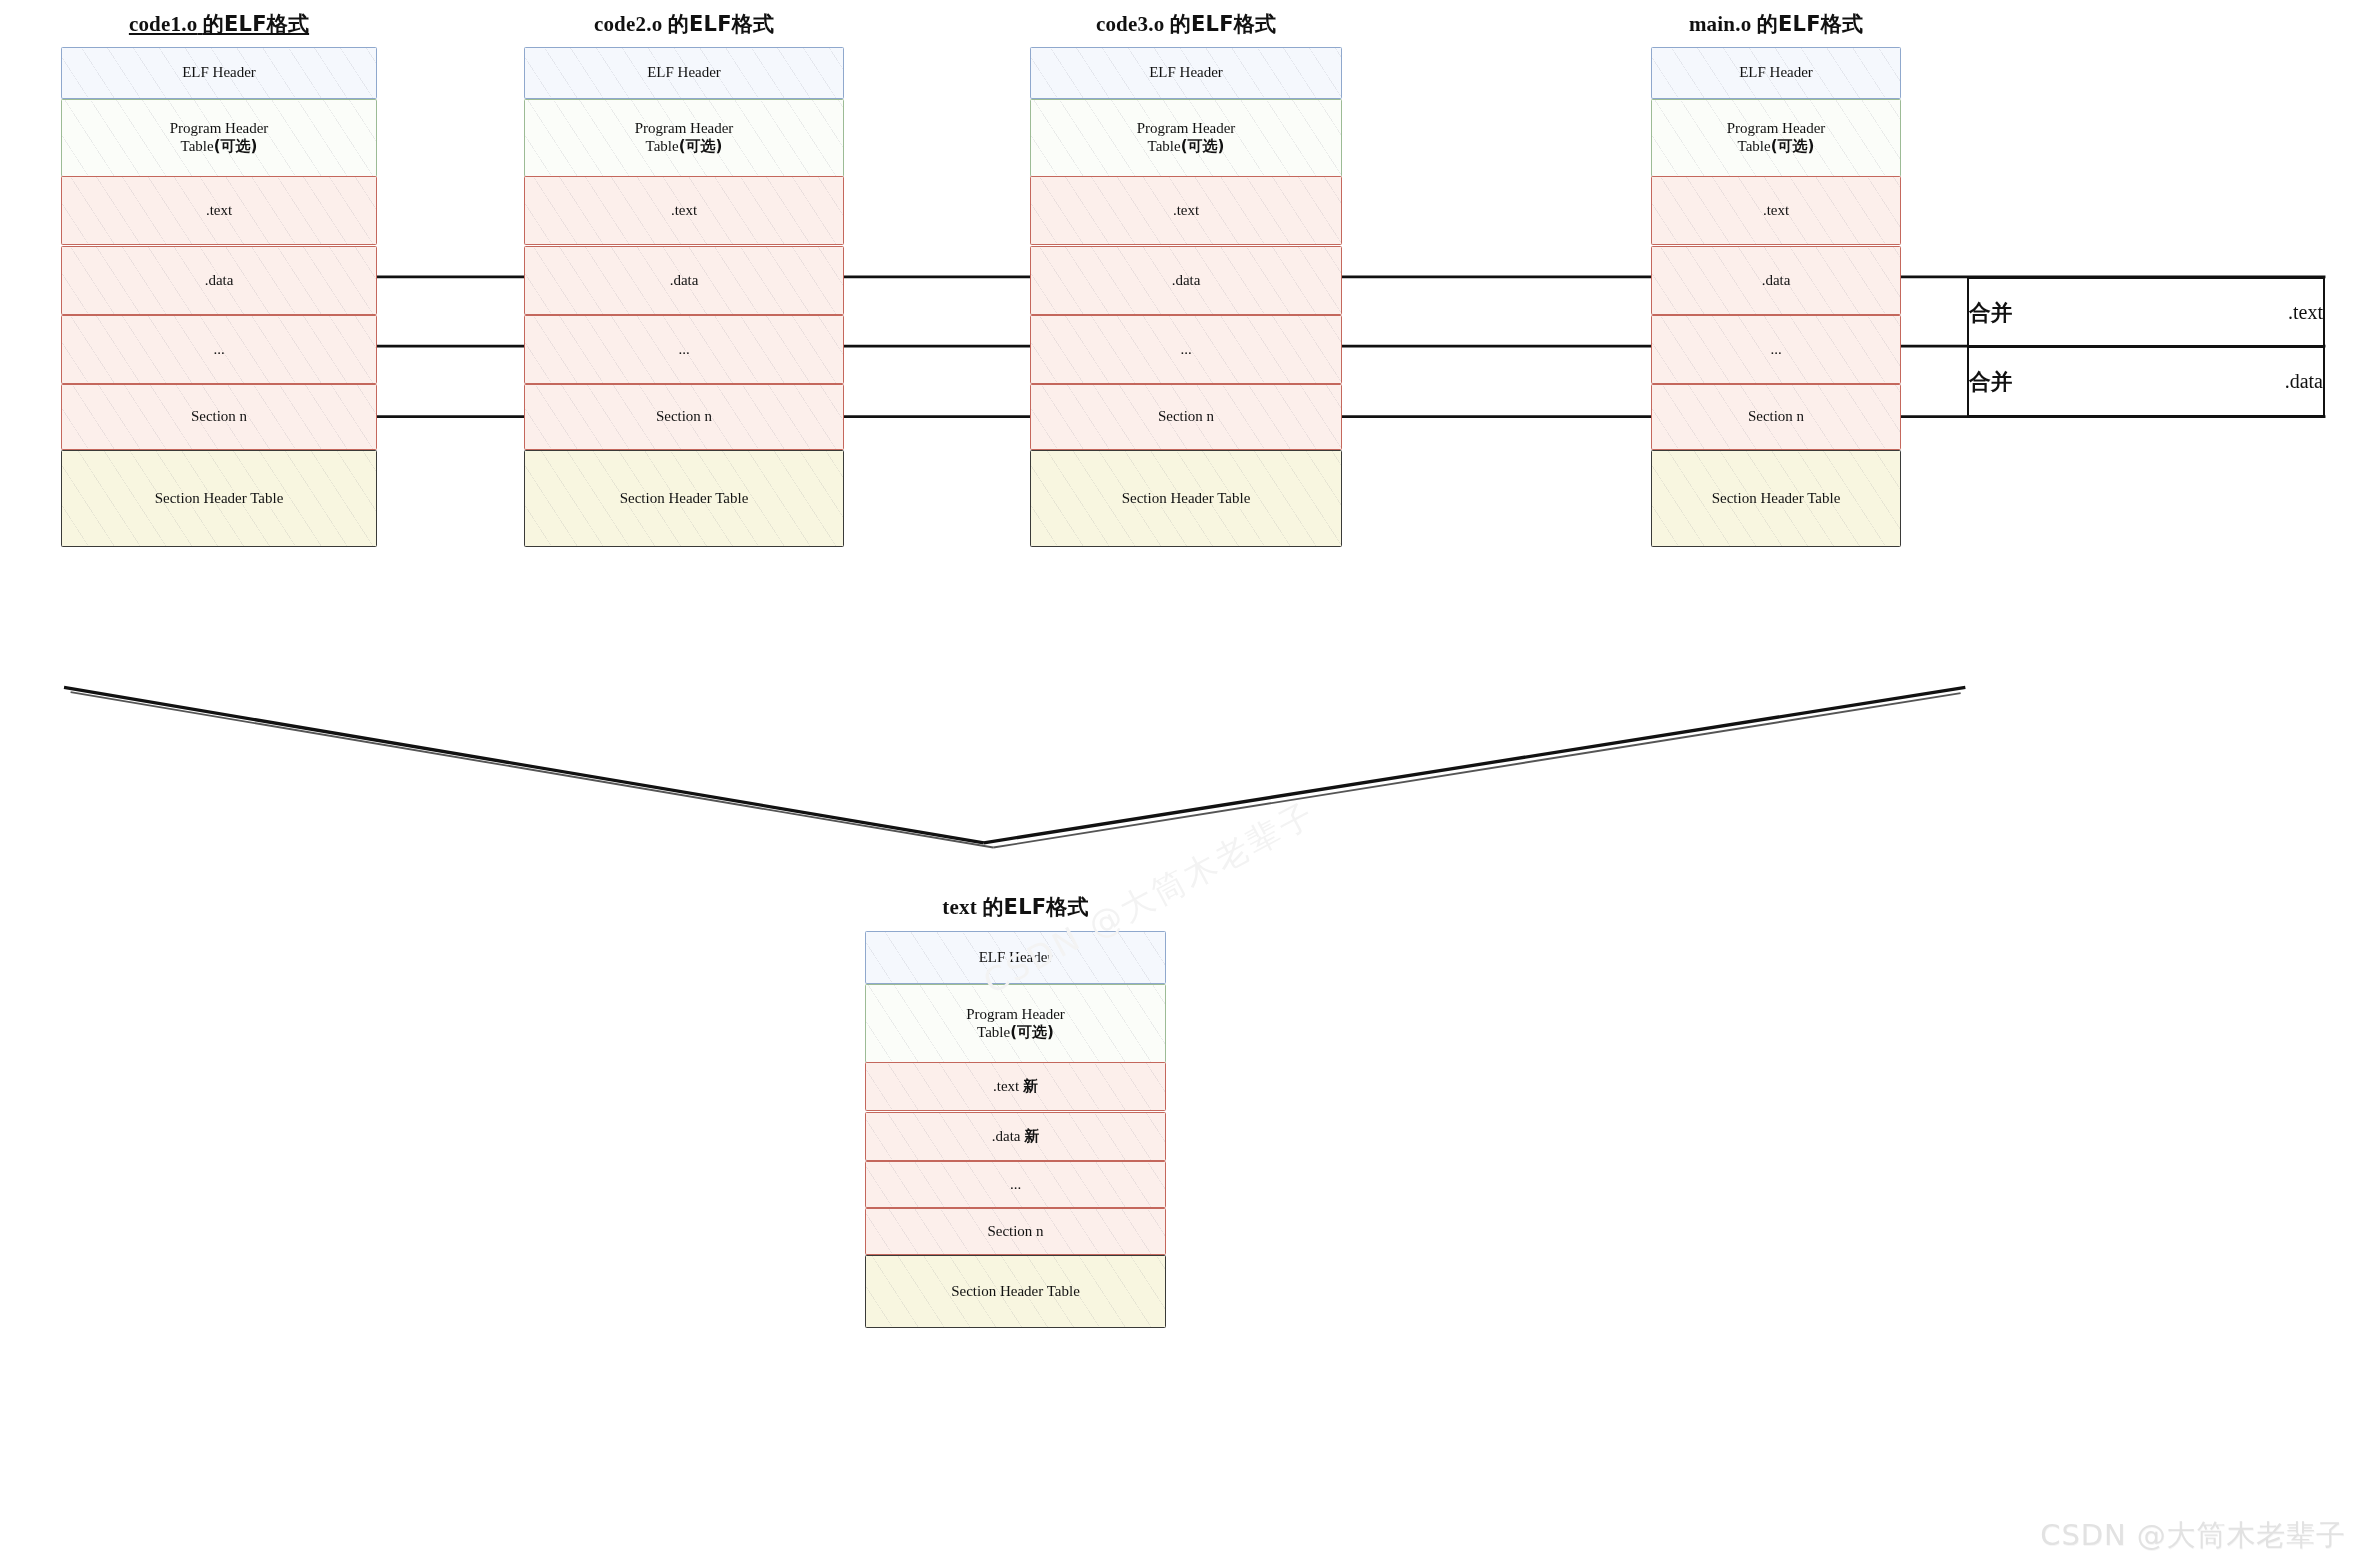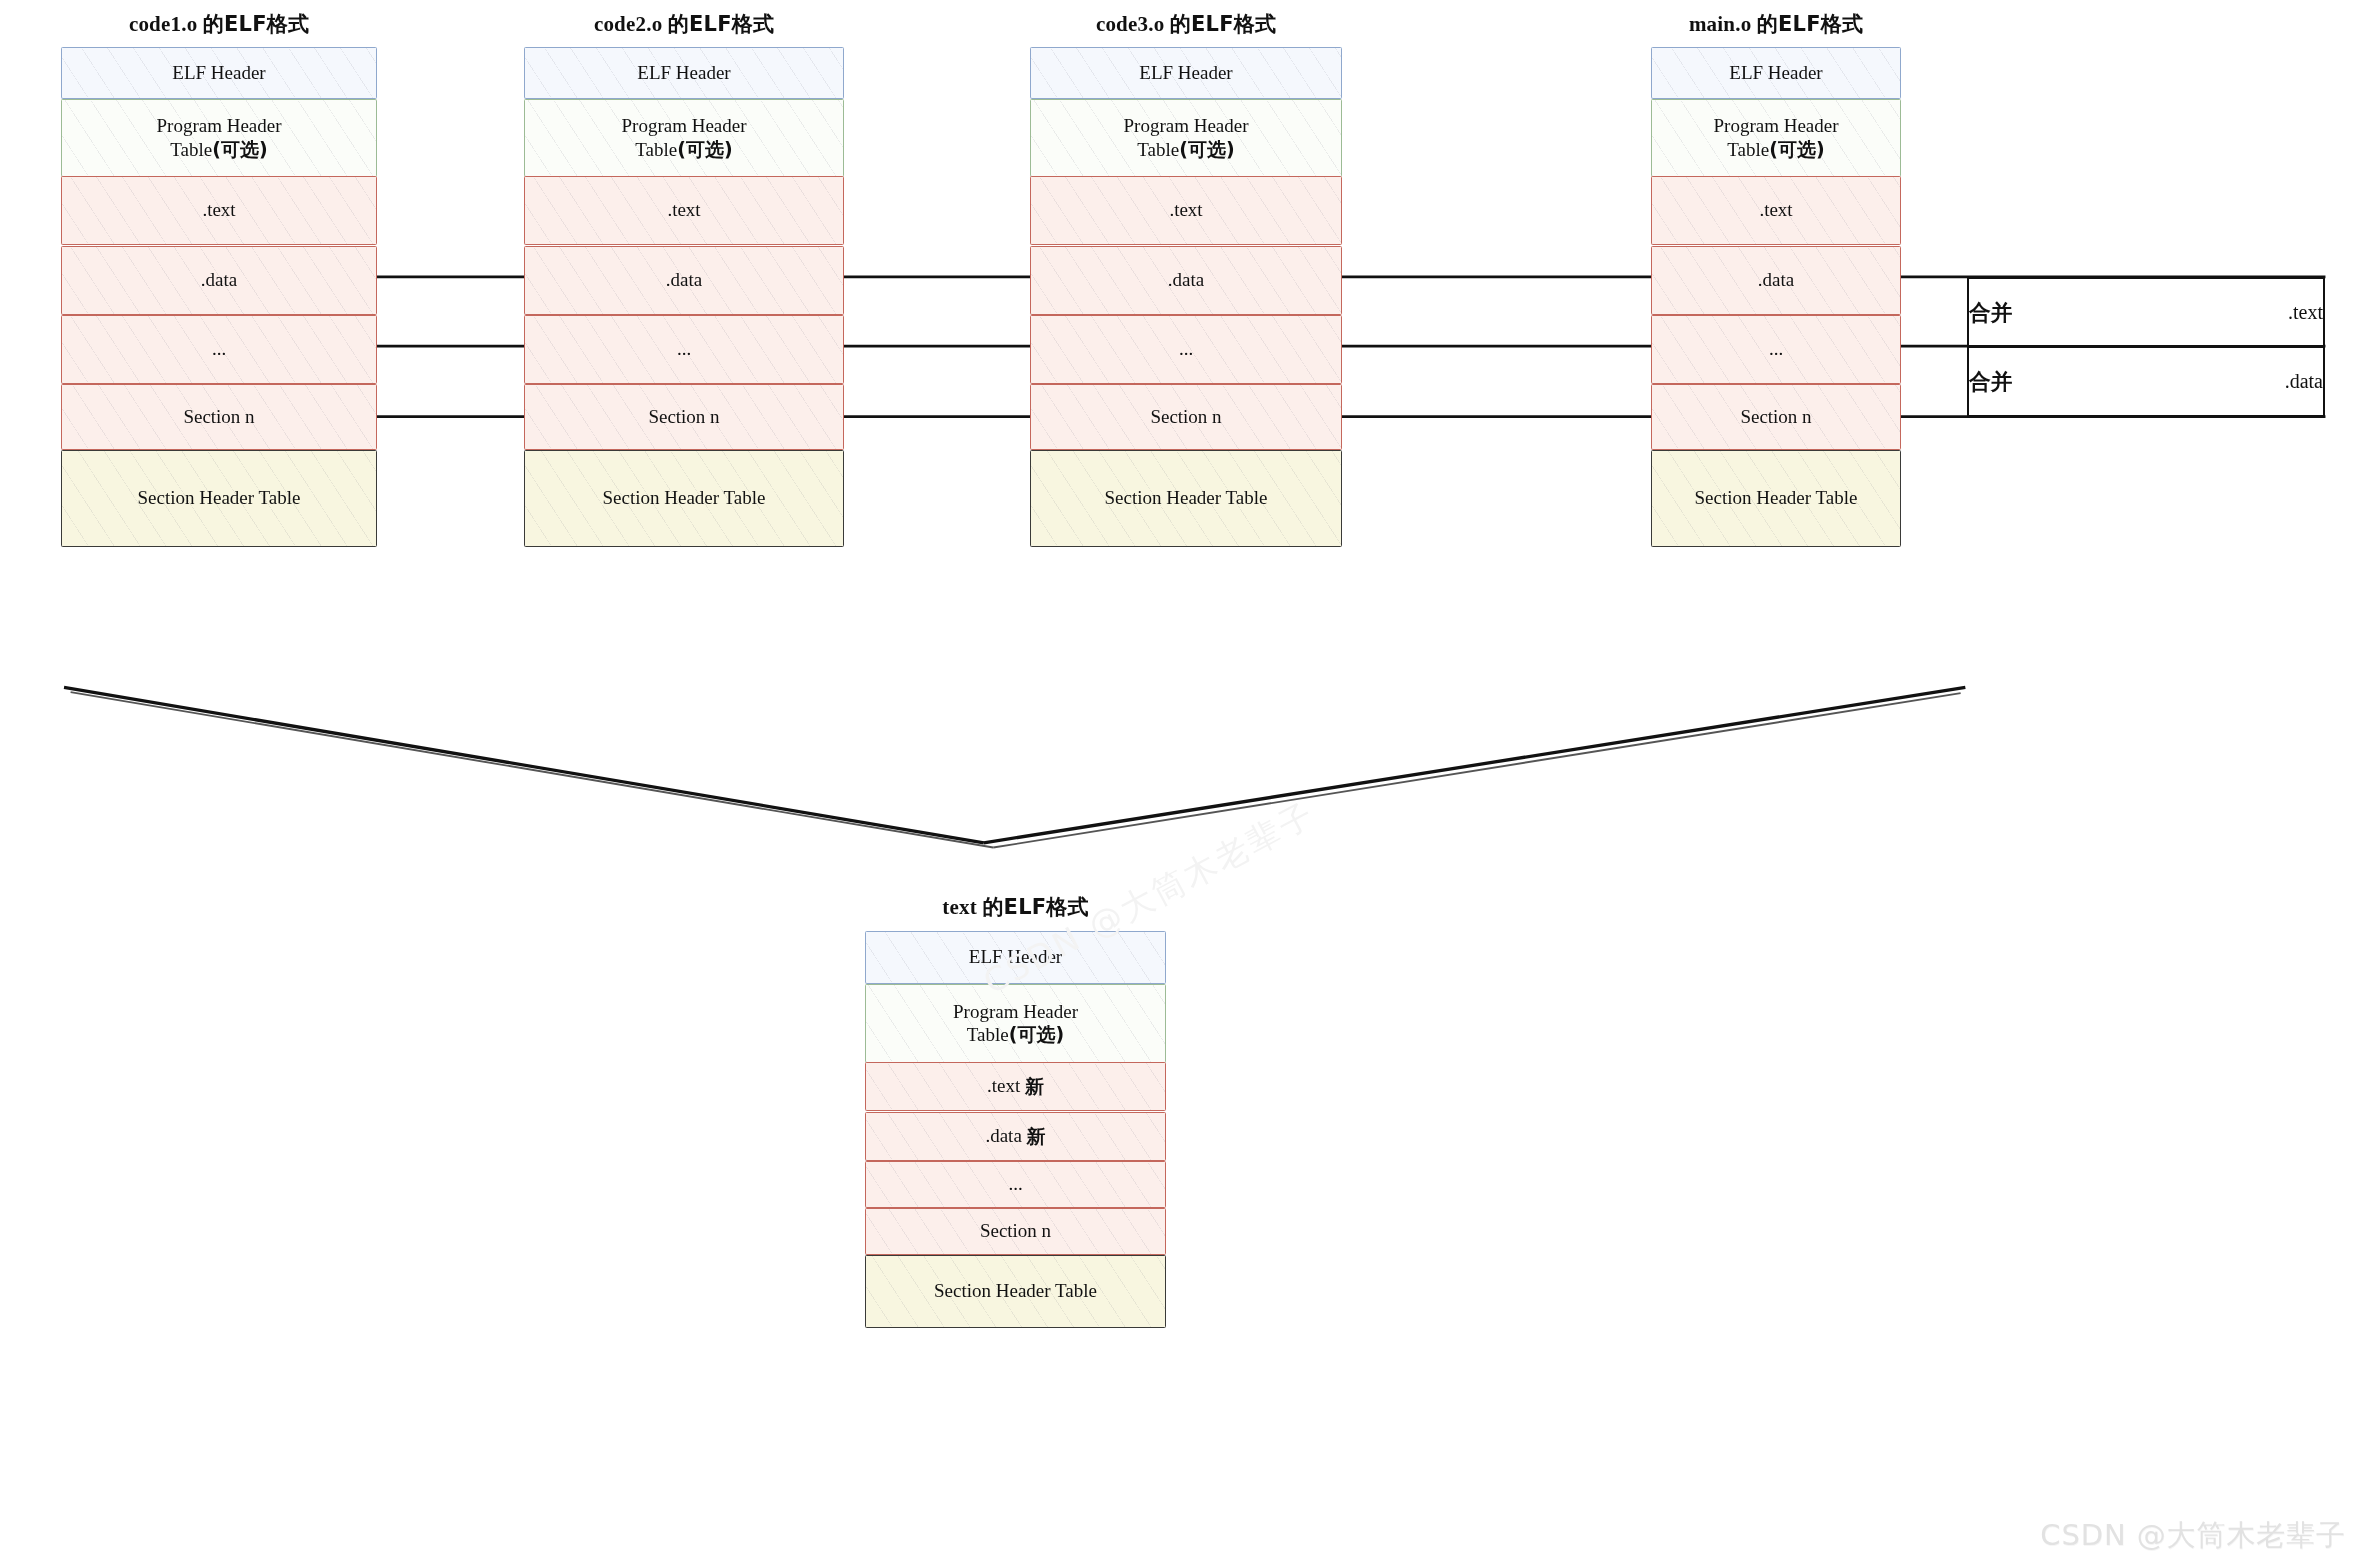--- a/index.html
+++ b/index.html
@@ -15,21 +15,21 @@
     position:absolute;left:0;width:100%;text-align:center;
     font-size:21px;font-weight:600;letter-spacing:0.2px;white-space:nowrap;
   }
   .col-title .cn{font-family:"DejaVu Sans","Liberation Sans",sans-serif;font-weight:700;}
 
   .band{
     position:absolute;left:0;width:100%;
     box-sizing:border-box;
     display:flex;align-items:center;justify-content:center;
     text-align:center;line-height:1.18;
-    font-size:19px;
+    font-size:15px;
     border:1.4px solid rgba(0,0,0,.35);
     border-radius:1.4px;
     background-repeat:no-repeat;
   }
   .band .cn{font-family:"DejaVu Sans","Liberation Sans",sans-serif;font-weight:700;}
 
   
   .band::after{
     content:"";position:absolute;inset:0;pointer-events:none;
     background-image:repeating-linear-gradient(57deg,
@@ -82,21 +82,21 @@
 
   <line x1="130" y1="885" x2="4940" y2="885" stroke="#111" stroke-width="6"></line>
 
   <polyline points="136,1460 2090,1790" fill="none" stroke="#111" stroke-width="7"></polyline>
   <polyline points="4175,1460 2090,1790" fill="none" stroke="#111" stroke-width="7"></polyline>
   <polyline points="150,1470 2110,1800" fill="none" stroke="#555" stroke-width="4"></polyline>
   <polyline points="4165,1472 2110,1800" fill="none" stroke="#555" stroke-width="4"></polyline>
 </svg>
 
 <div class="col" style="left:61px;top:47px;width:316px;height:640px;">
-  <div class="col-title" style="top:-37px;">
+  <div class="col-title" style="top:-37px;text-decoration:underline;">
     <span>code1.o</span>
     <span class="cn">的ELF格式</span>
   </div>
   <div class="band b-elf" style="top:0px;height:52px;">ELF Header</div>
   <div class="band b-ph" style="top:52px;height:78px;">
     <div>
       <span>Program Header</span><br>
       <span>Table</span><span class="cn">(可选)</span>
     </div>
   </div>

